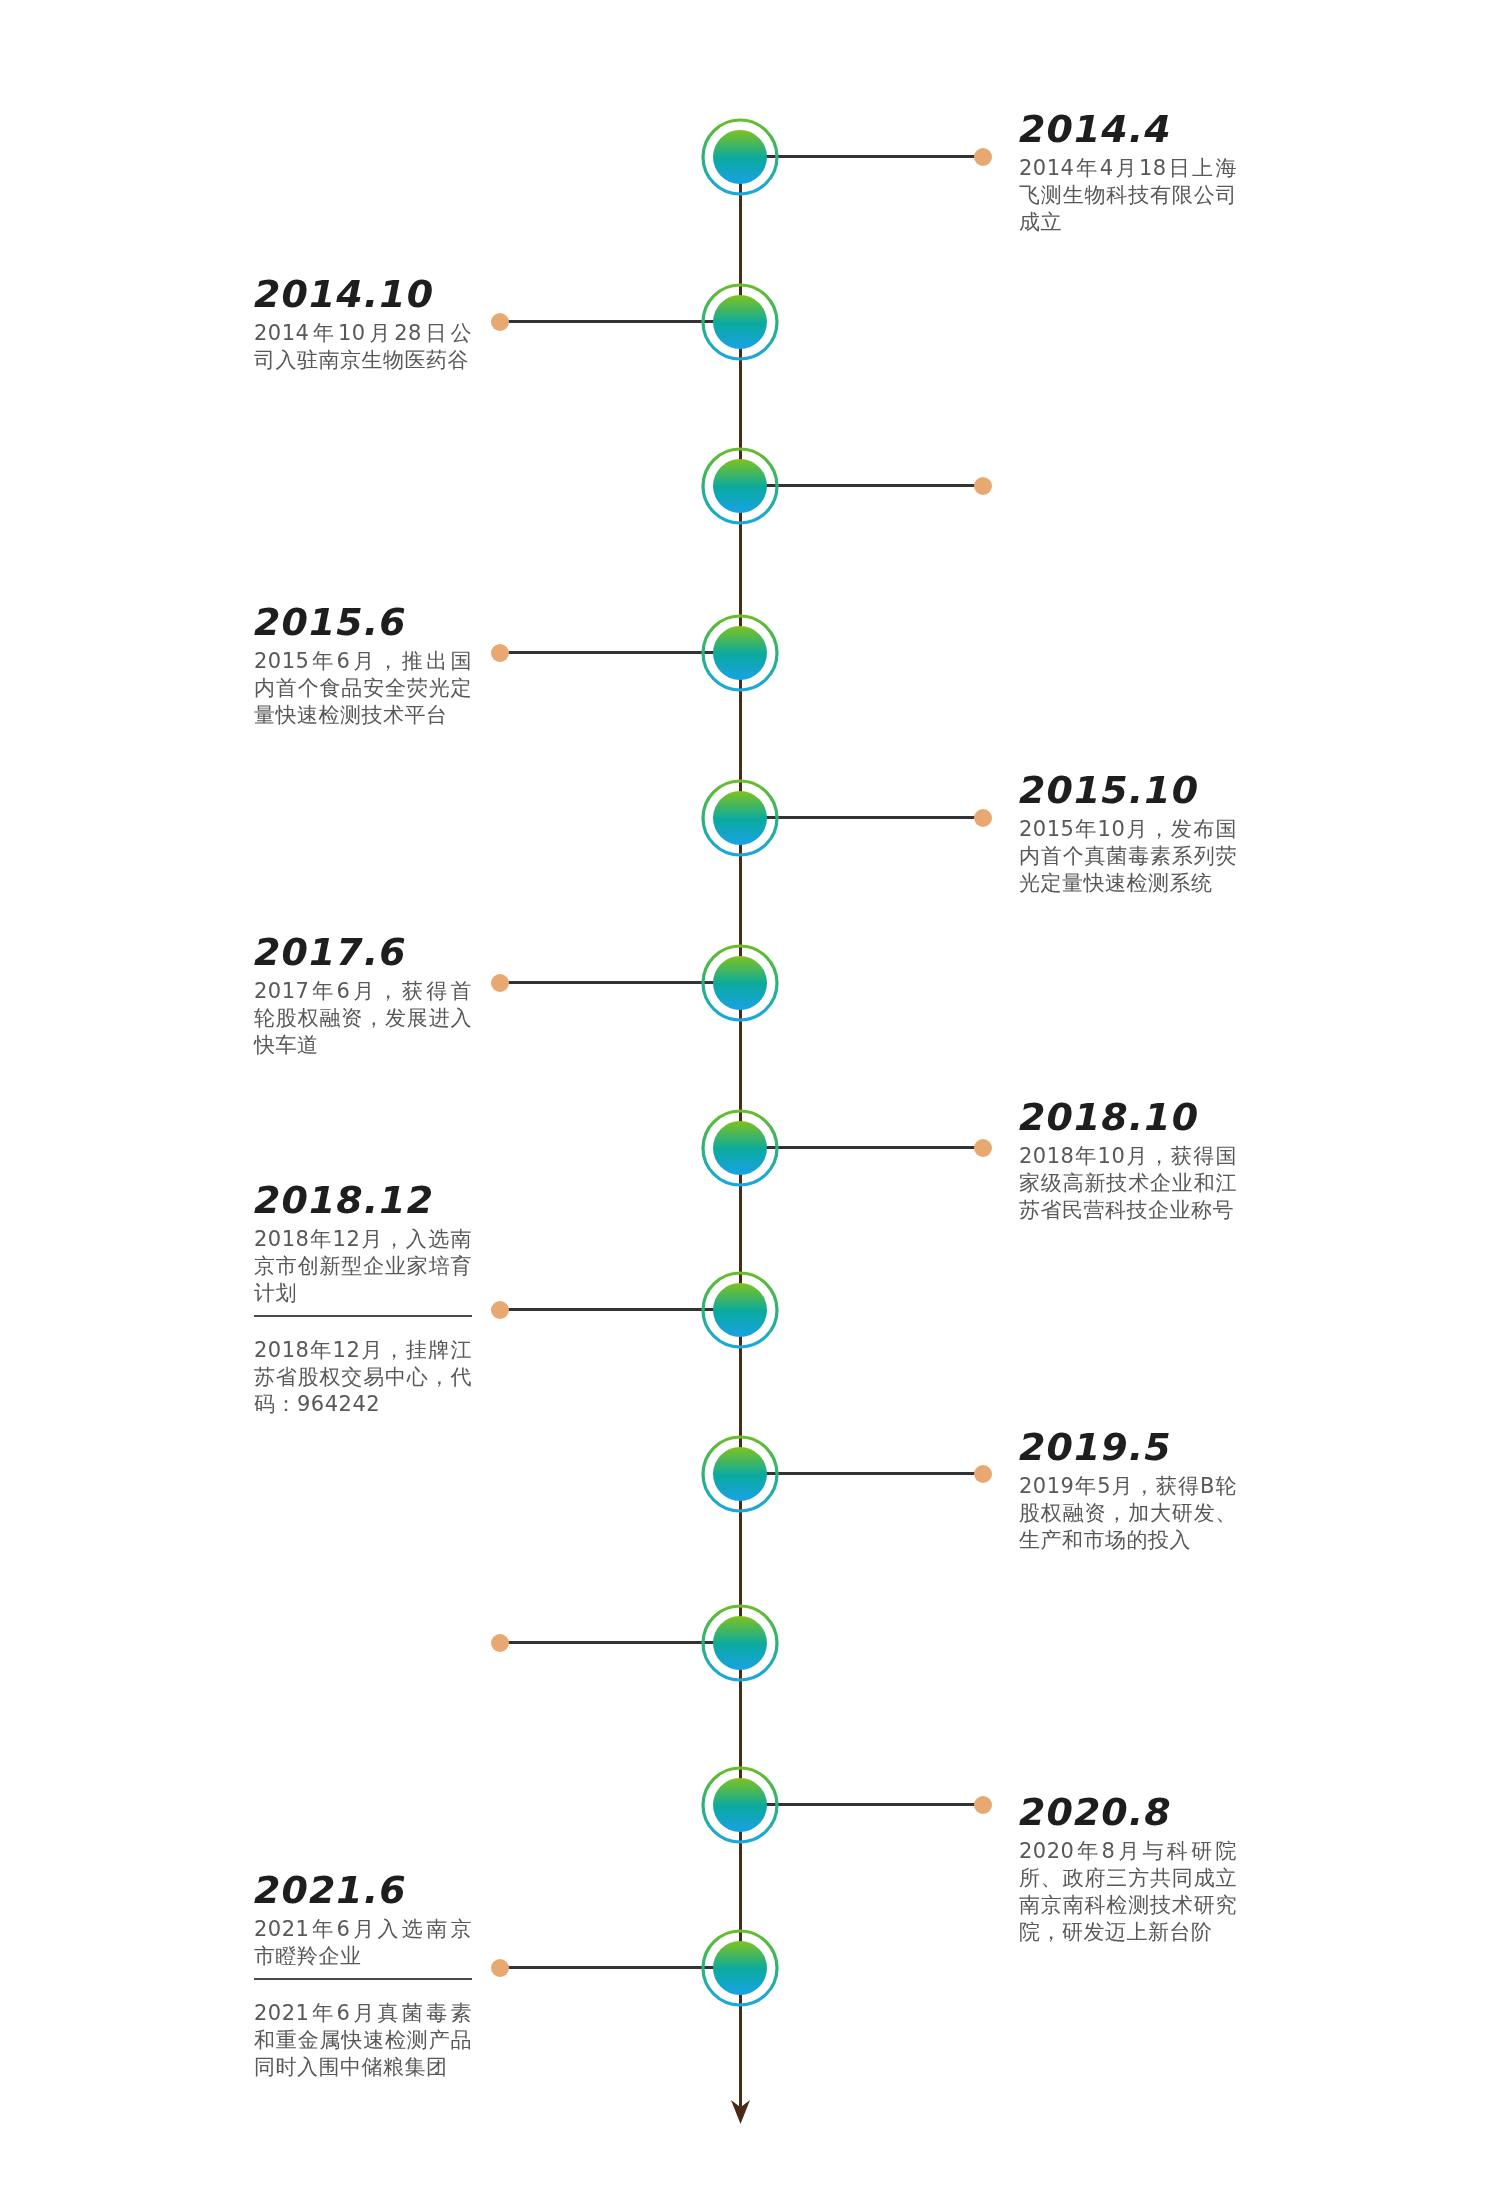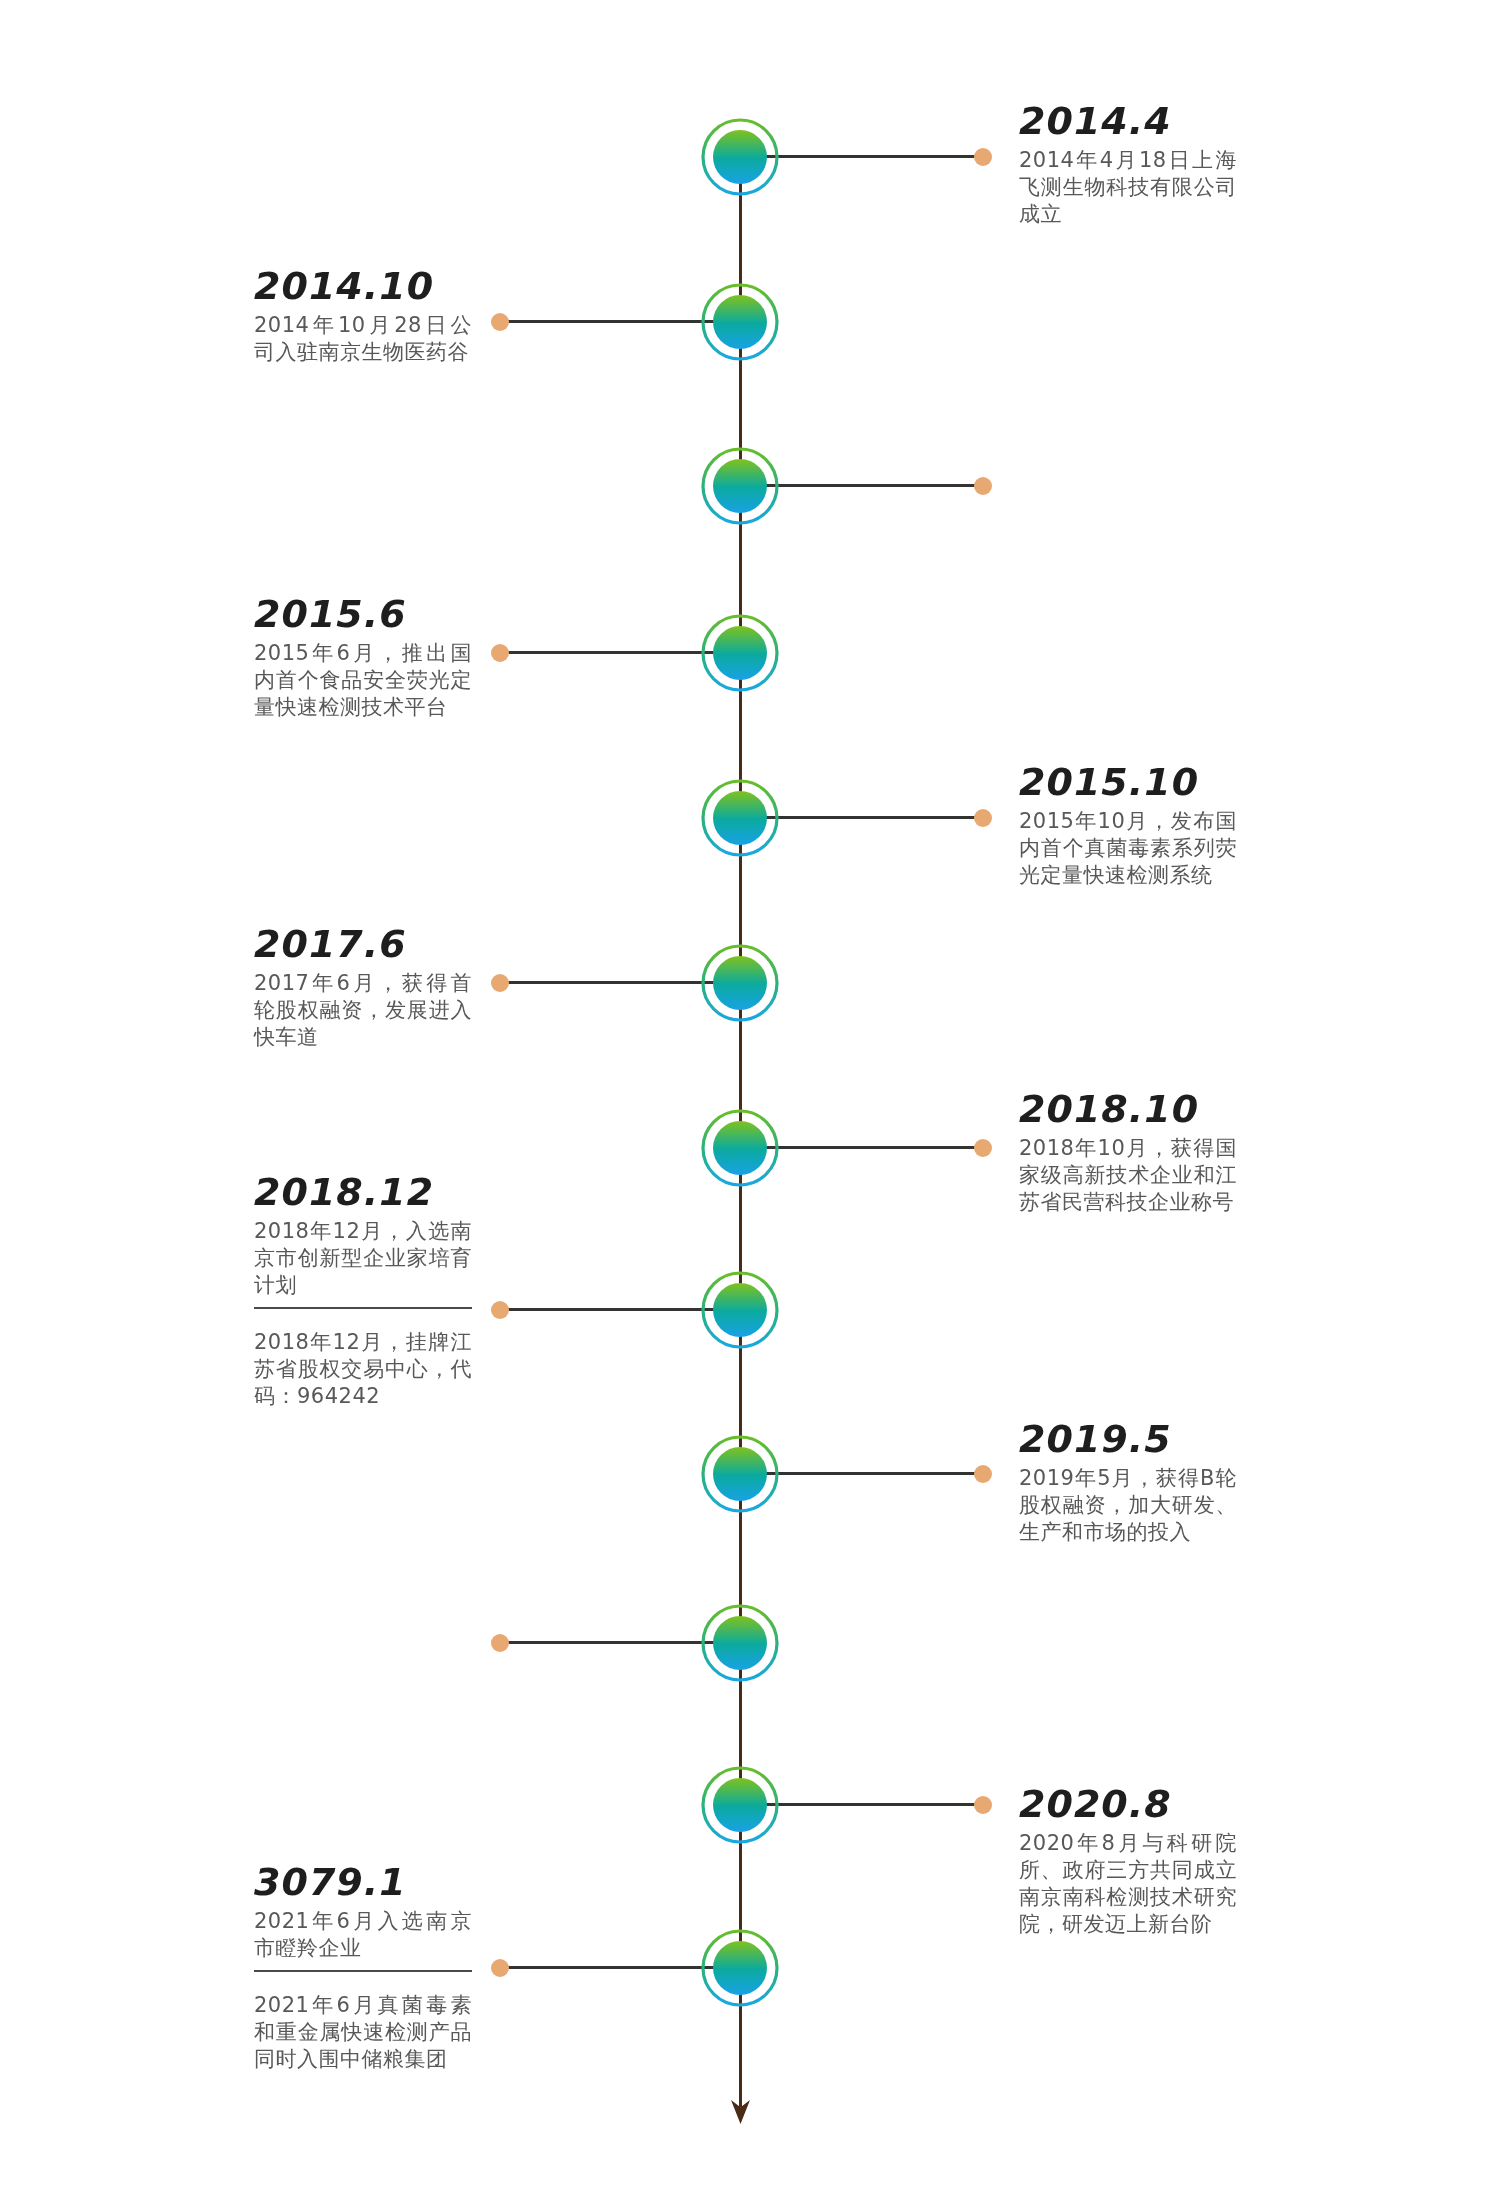--- a/index.html
+++ b/index.html
@@ -44,20 +44,21 @@
     width:18px;height:18px;
     border-radius:50%;
     background:#e7a971;
   }
   .dot.r{left:974px;}
   .dot.l{left:491px;}
   
   .entry{
     position:absolute;
     width:218px;
+    margin-top:8px;
   }
   .entry.l{left:254px;}
   .entry.r{left:1019px;}
   .date{
     margin:0 0 4px 0;
     font-family:"DejaVu Sans",sans-serif;
     font-style:italic;
     font-weight:700;
     font-size:38px;
     line-height:44px;
@@ -221,19 +222,19 @@
     <p>2019年5月，获得B轮股权融资，加大研发、生产和市场的投入</p>
   </div>
 
 
   <div class="entry r" style="top:1782px">
     <h2 class="date">2020.8</h2>
     <p>2020年8月与科研院所、政府三方共同成立南京南科检测技术研究院，研发迈上新台阶</p>
   </div>
 
   <div class="entry l" style="top:1860px">
-    <h2 class="date">3079.1</h2>
+    <h2 class="date">2021.6</h2>
     <p>2021年6月入选南京市瞪羚企业</p>
     <hr class="divider">
     <p>2021年6月真菌毒素和重金属快速检测产品同时入围中储粮集团</p>
   </div>
 
 </div>
 
 </body></html>

